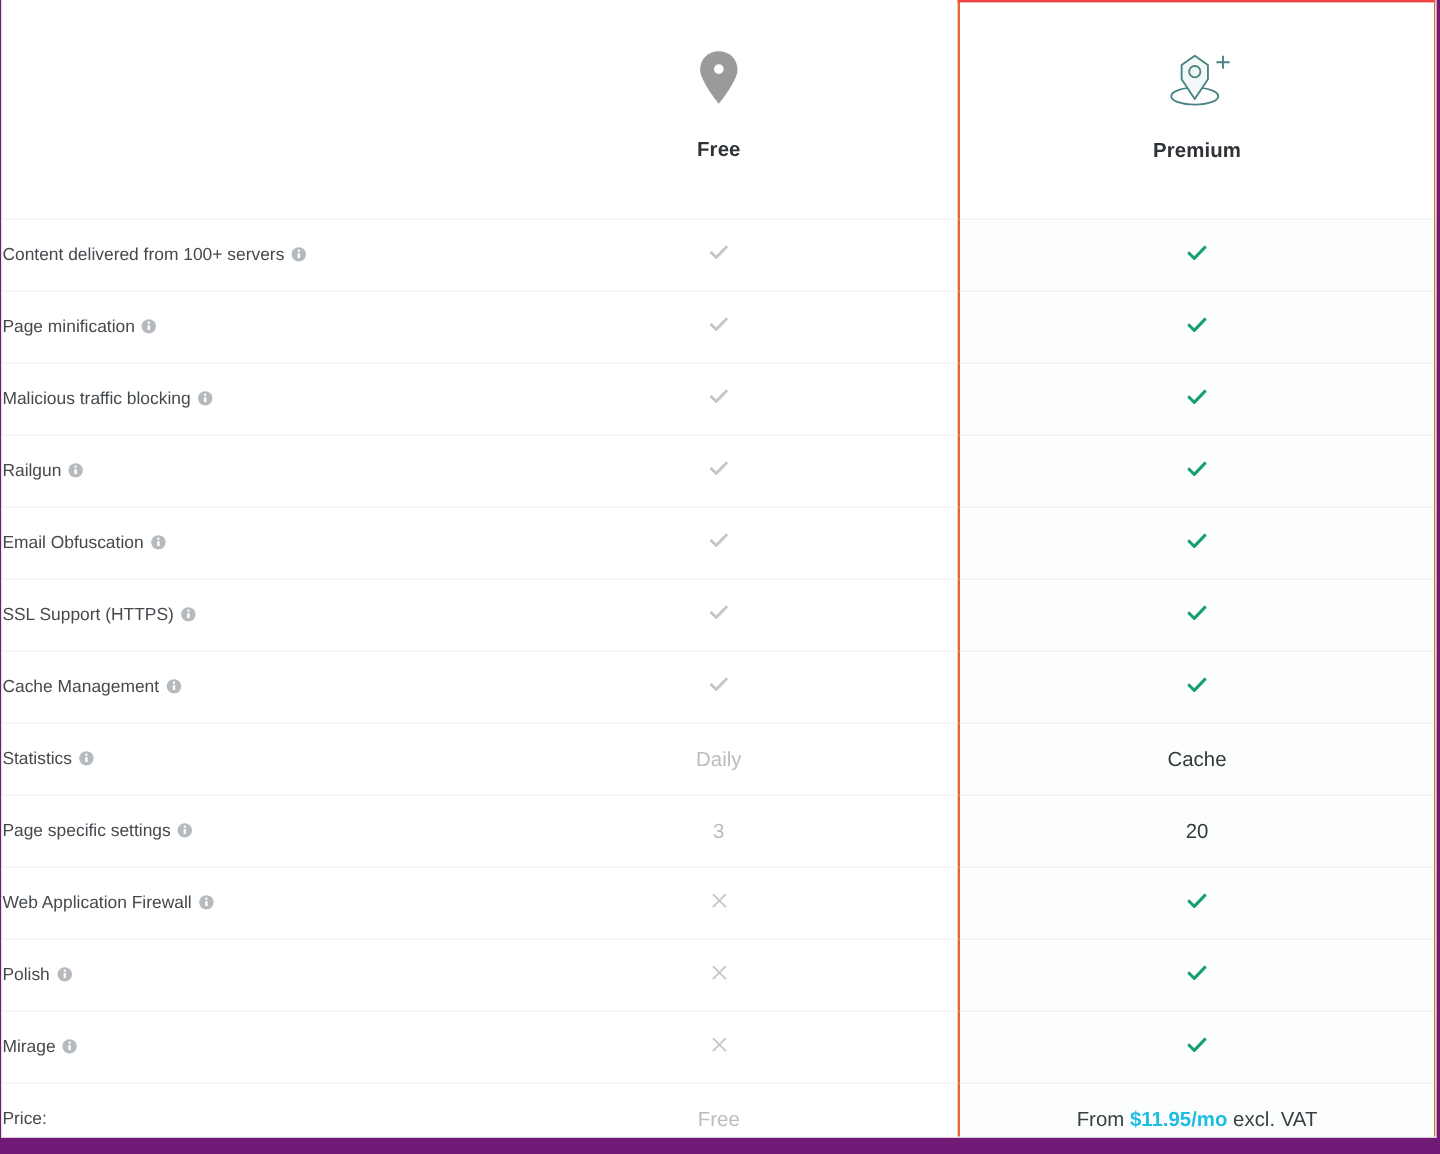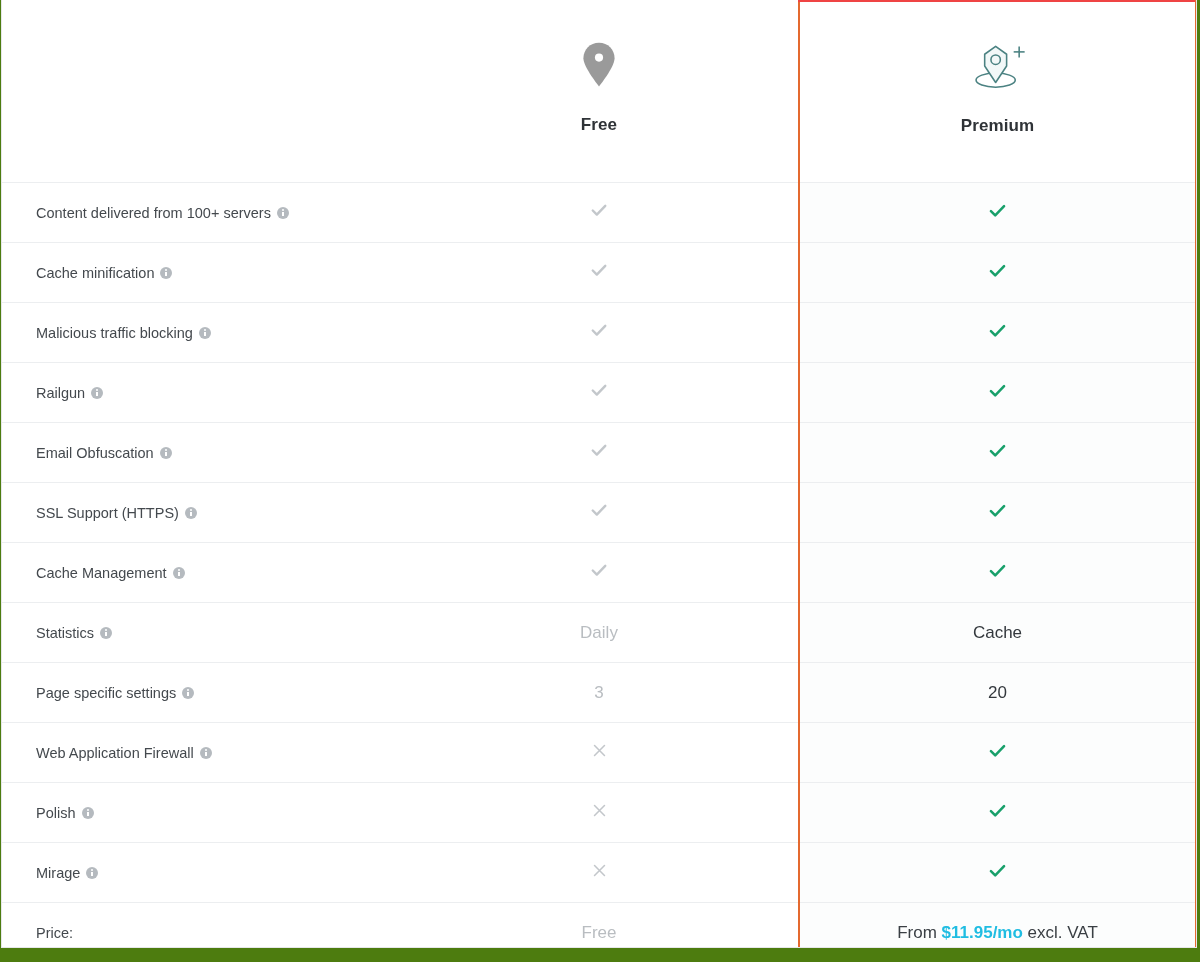--- a/index.html
+++ b/index.html
@@ -5,21 +5,21 @@
   html, body {
     margin: 0;
     padding: 0;
     background: #e9eaec;
     font-family: "Liberation Sans", sans-serif;
   }
   #page {
     position: relative;
     width: 1200px;
     height: 962px;
-    background: #4d7c0f;
+    background: #701a75;
     overflow: hidden;
   }
   .card {
     position: absolute;
     left: 1px;
     top: 0px;
     width: 1196px;
     height: 948px;
     background: #ffffff;
     border: 1px solid #e6e7e9;
@@ -71,21 +71,20 @@
   tbody td {
     height: 59px;
     padding: 0;
     border-bottom: 1px solid #eceef0;
     background: #ffffff;
     vertical-align: middle;
   }
   tbody tr:last-child td { border-bottom: none; }
 
   td.feature {
-    padding-left: 34px;
     font-size: 14.5px;
     color: #44494e;
     white-space: nowrap;
   }
   td.val {
     text-align: center;
     font-size: 17px;
   }
   td.free-col { color: #b9bdc1; }
   td.prem-col { color: #33383d; background: #fcfdfd; }
@@ -182,21 +181,21 @@
           <tr>
             <td class="feature"><span>Content delivered from 100+ servers</span><span class="info-icon"></span></td>
             <td class="val free-col"><span class="mark check-gray"><svg viewBox="0 0 24 24" width="20" height="20">
                   <path d="M4.5 12.6 L9.4 17.5 L19.5 7" fill="none" stroke="#c3c7cb" stroke-width="2.9" stroke-linecap="round" stroke-linejoin="round"></path>
                 </svg></span></td>
             <td class="val prem-col"><span class="mark check-green"><svg viewBox="0 0 24 24" width="21" height="21">
                   <path d="M4.5 12.6 L9.4 17.5 L19.5 7" fill="none" stroke="#18a06b" stroke-width="2.9" stroke-linecap="round" stroke-linejoin="round"></path>
                 </svg></span></td>
           </tr>
           <tr>
-            <td class="feature"><span>Cache minification</span><span class="info-icon"></span></td>
+            <td class="feature"><span>Page minification</span><span class="info-icon"></span></td>
             <td class="val free-col"><span class="mark check-gray"><svg viewBox="0 0 24 24" width="20" height="20">
                   <path d="M4.5 12.6 L9.4 17.5 L19.5 7" fill="none" stroke="#c3c7cb" stroke-width="2.9" stroke-linecap="round" stroke-linejoin="round"></path>
                 </svg></span></td>
             <td class="val prem-col"><span class="mark check-green"><svg viewBox="0 0 24 24" width="21" height="21">
                   <path d="M4.5 12.6 L9.4 17.5 L19.5 7" fill="none" stroke="#18a06b" stroke-width="2.9" stroke-linecap="round" stroke-linejoin="round"></path>
                 </svg></span></td>
           </tr>
           <tr>
             <td class="feature"><span>Malicious traffic blocking</span><span class="info-icon"></span></td>
             <td class="val free-col"><span class="mark check-gray"><svg viewBox="0 0 24 24" width="20" height="20">

